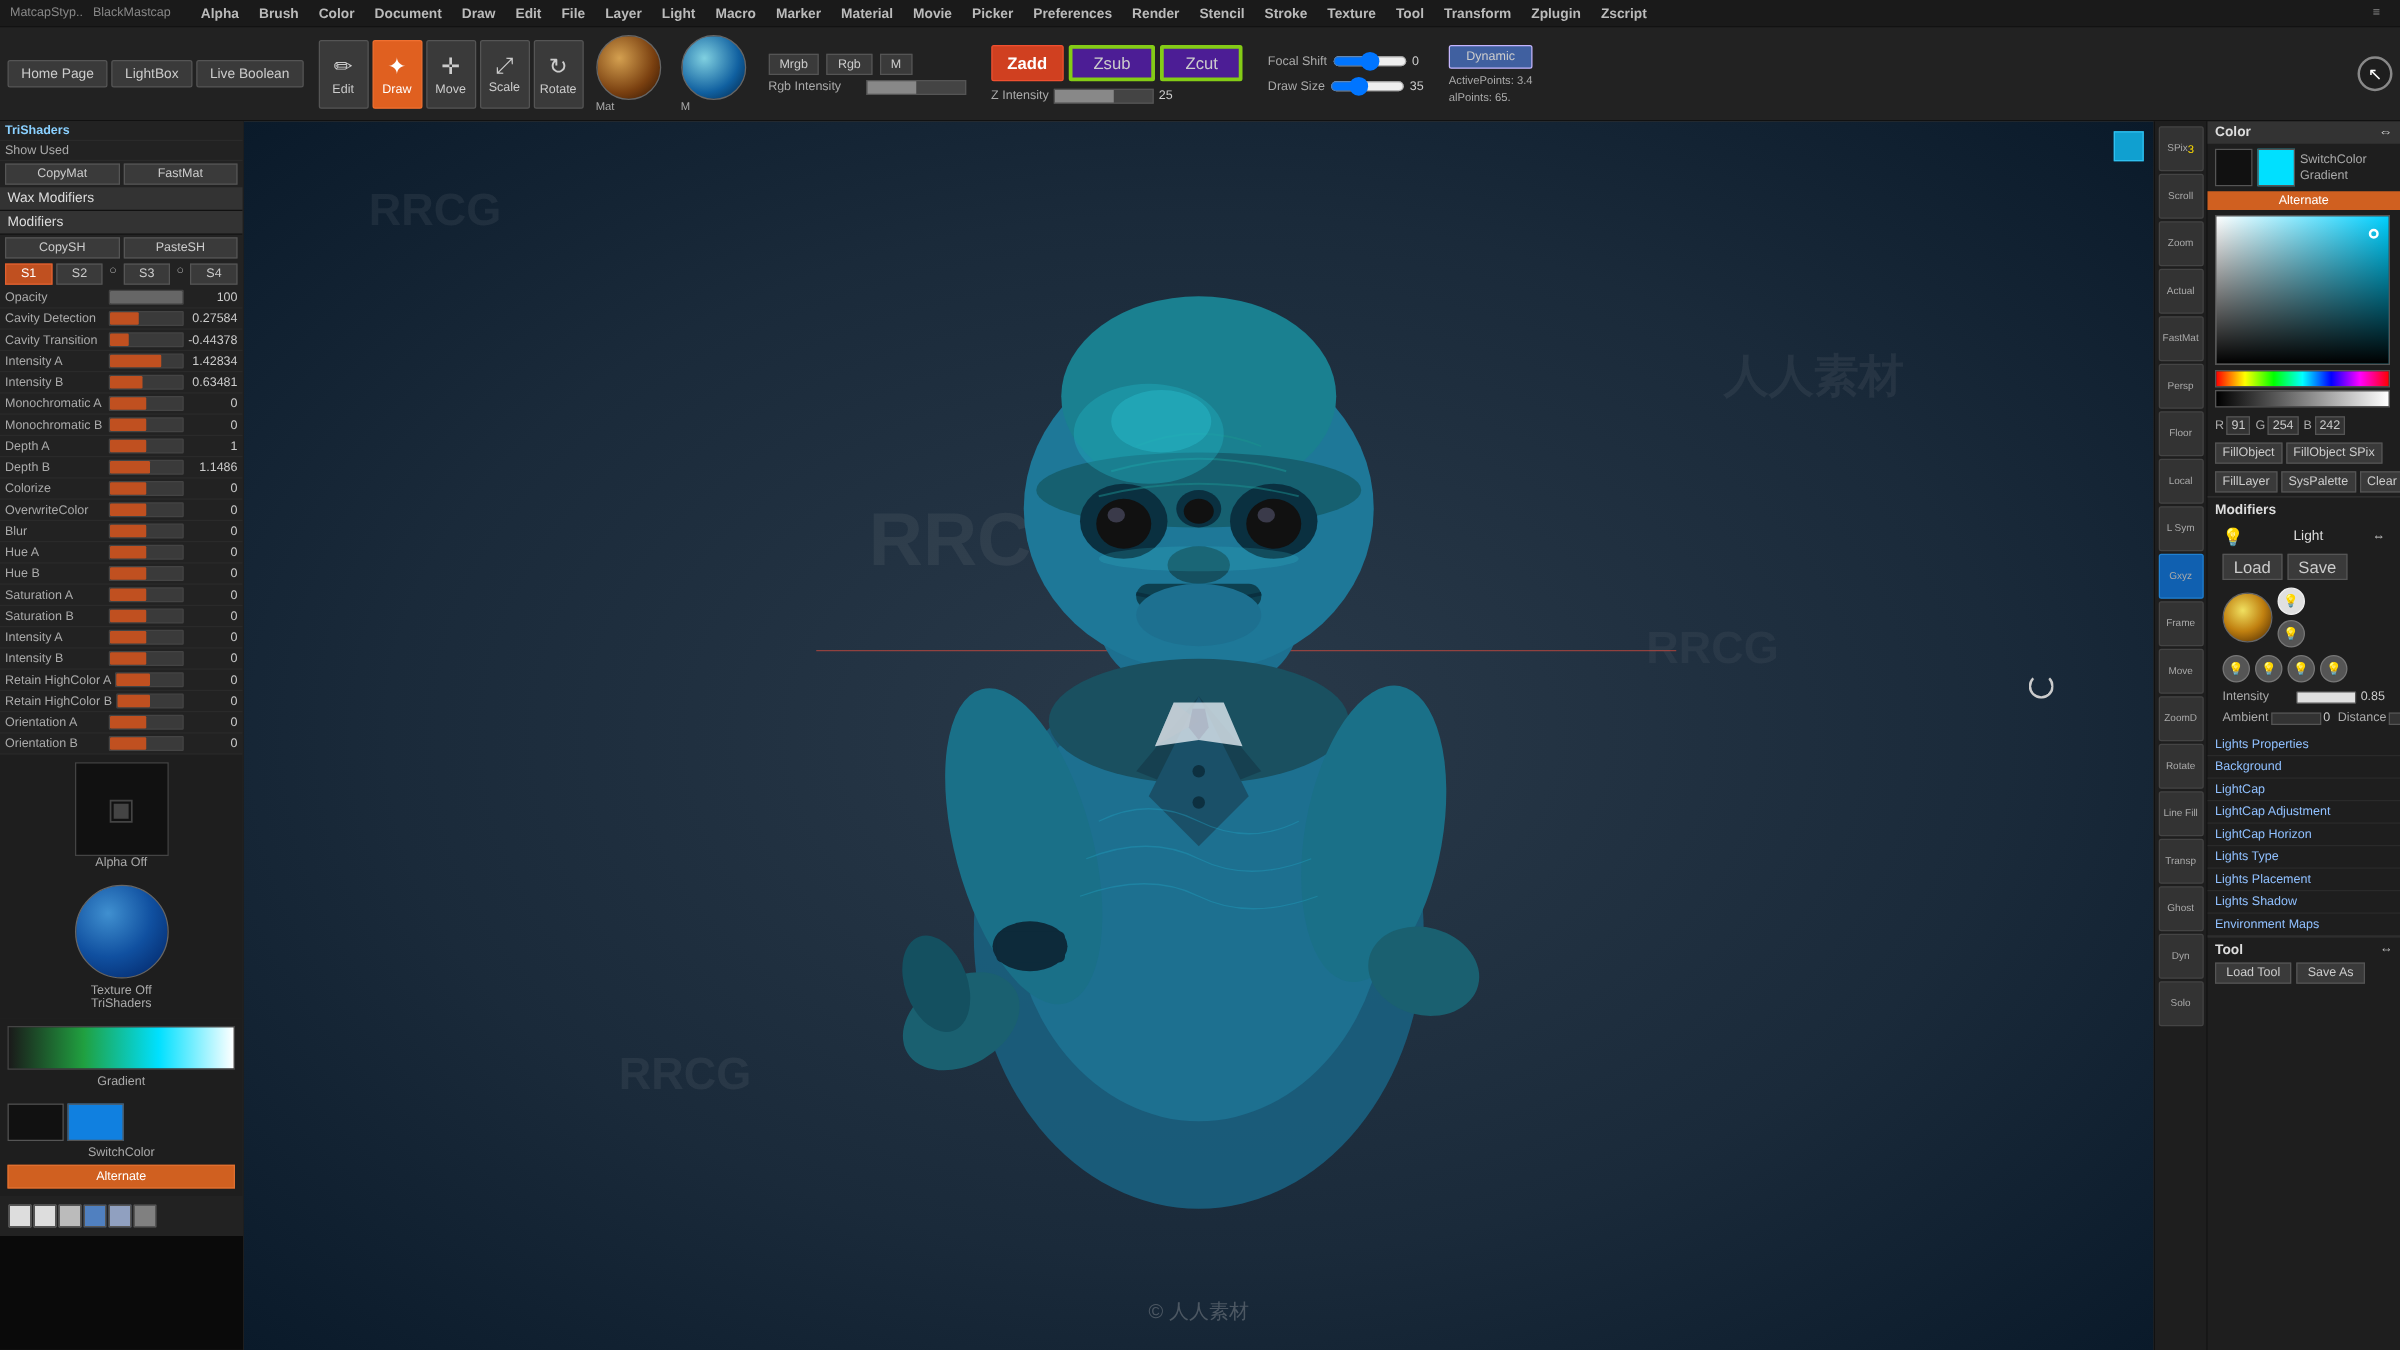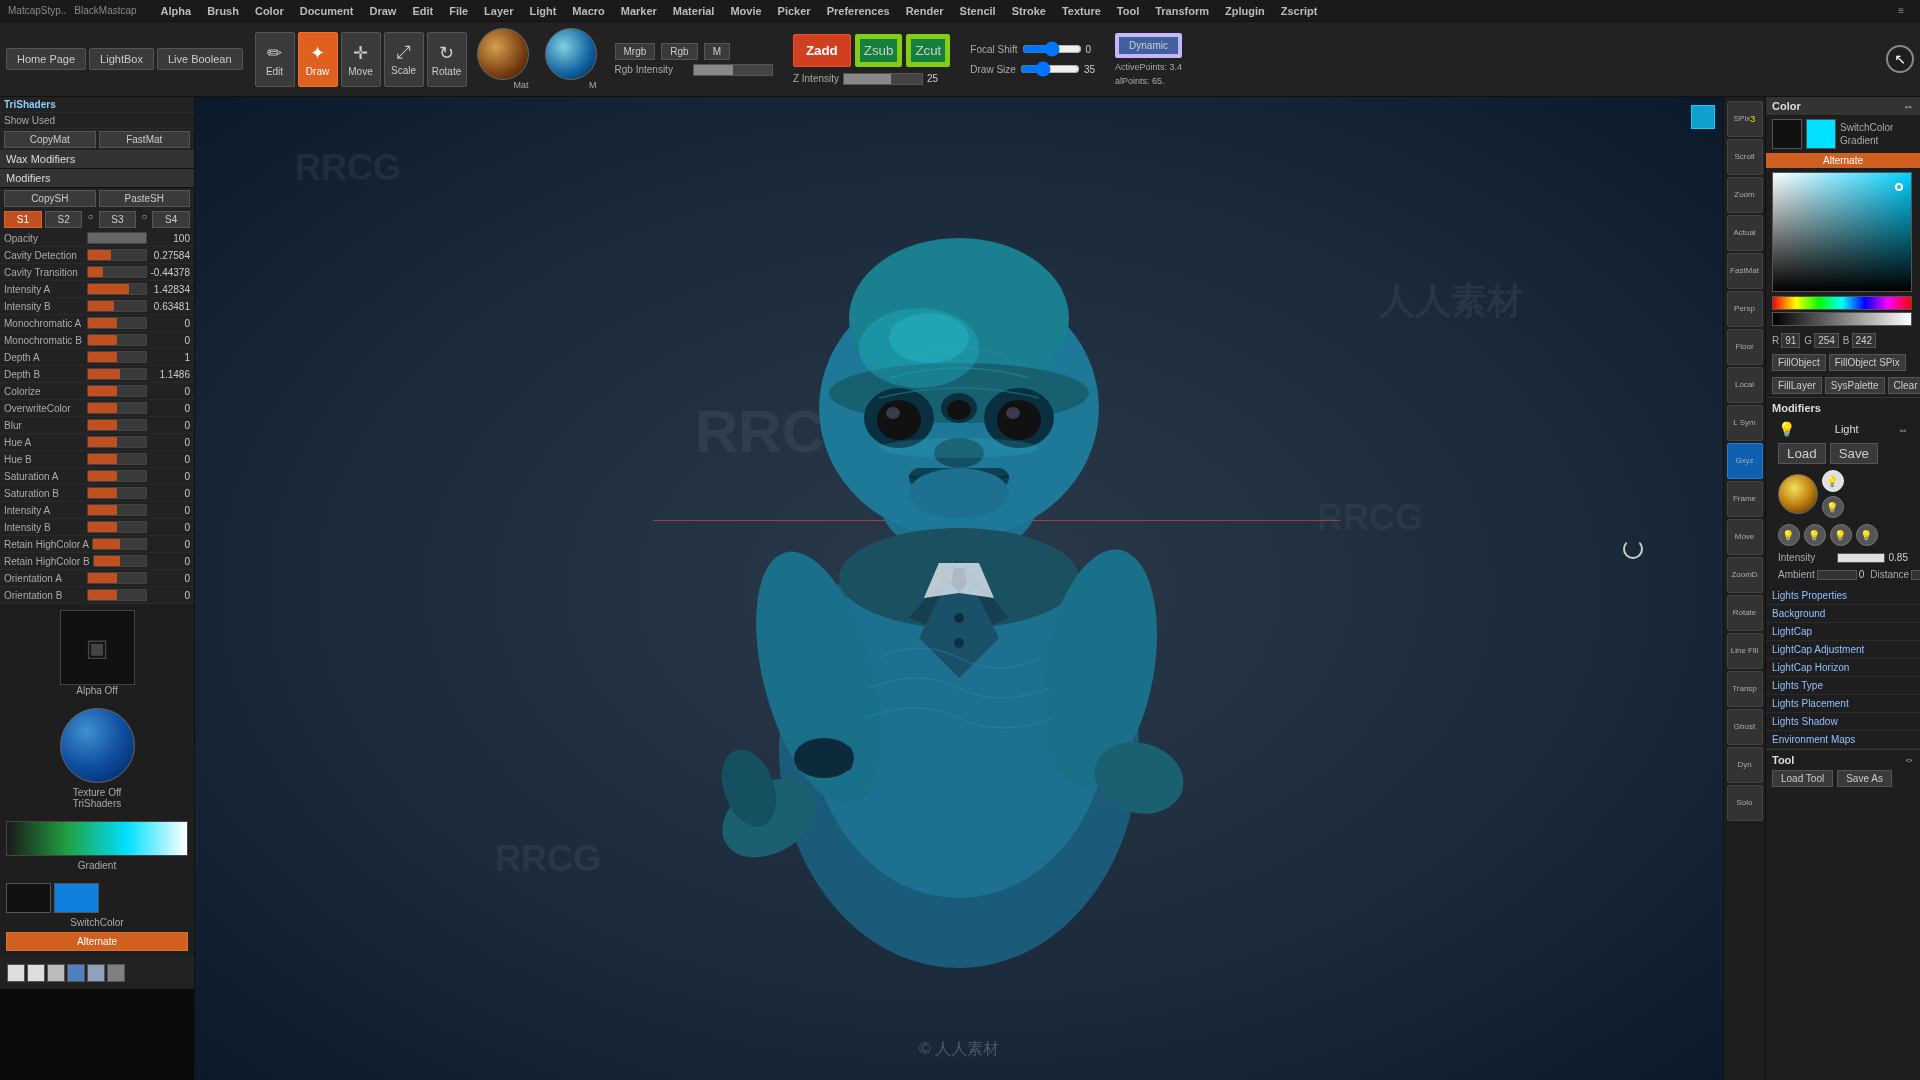--- a/index.html
+++ b/index.html
@@ -77,21 +77,21 @@
       color: #ccc;
       font-size: 10px;
       border-radius: 2px;
     }
     .tool-btn.active { background: #e06020; border-color: #f07030; color: white; }
     .tool-btn .icon { font-size: 18px; margin-bottom: 2px; }
 
     .toolbar-mat {
       display: flex;
       flex-direction: column;
-      align-items: flex-end;
+      align-items: flex-start;
       margin: 0 6px;
     }
     .mat-sphere {
       width: 52px;
       height: 52px;
       border-radius: 50%;
       background: radial-gradient(circle at 35% 35%, #d4a050, #7a4010 60%, #2a1000);
       border: 1px solid #666;
     }
     .toolbar-color-sphere {
@@ -105,24 +105,24 @@
     .zadd-btn {
       background: #d04020;
       border: 1px solid #f05030;
       color: white;
       padding: 4px 12px;
       cursor: pointer;
       border-radius: 2px;
       font-weight: bold;
     }
     .zsub-btn {
-      background: #15803d;
-      border: 5px solid #84cc16;
+      background: #4c1d95;
+      border: 3px solid #84cc16;
       color: #ccc;
-      padding: 4px 4px;
+      padding: 4px 17px;
       cursor: pointer;
       border-radius: 2px;
     }
 
     
     .left-panel {
       width: 195px;
       background: #222;
       border-right: 1px solid #111;
       display: flex;
@@ -622,21 +622,21 @@
 
     .mini-swatch-item {
       width: 18px;
       height: 18px;
       border: 1px solid #555;
     }
 
     
     .dynamic-btn {
       background: #3a3a3a;
-      border: 4px solid #c4b5fd;
+      border: 1px solid #c4b5fd;
       color: #ccc;
       padding: 3px 8px;
       font-size: 10px;
       cursor: pointer;
       border-radius: 2px;
     }
     .dynamic-btn.active { background: #4060a0; }
   </style>
 </head>
 <body>

